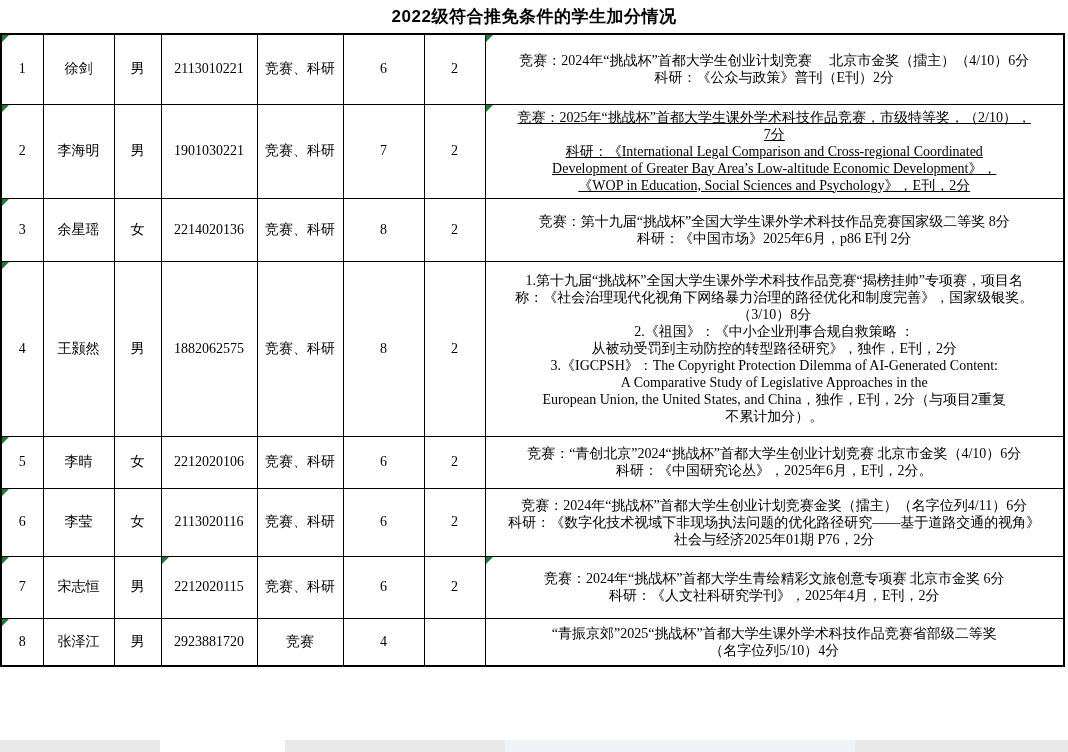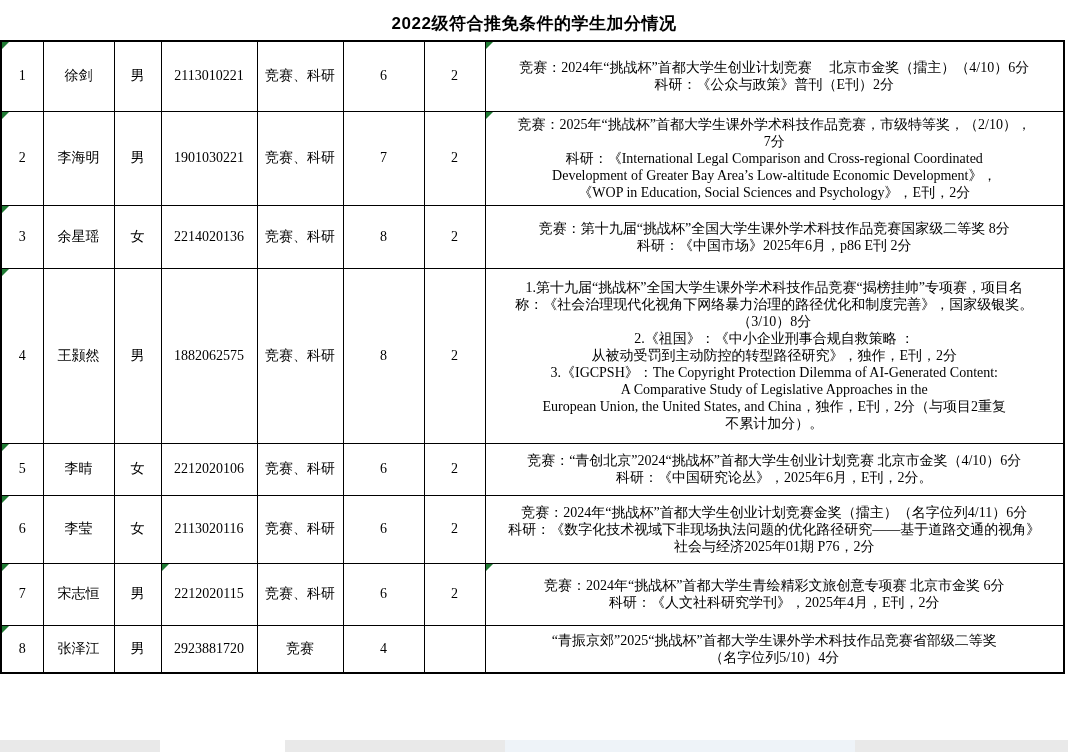--- a/index.html
+++ b/index.html
@@ -3,21 +3,21 @@
 <meta charset="utf-8">
 <style>
   html,body{margin:0;padding:0;background:#fff;}
   body{
     width:1068px;height:752px;overflow:hidden;position:relative;
     font-family:"Liberation Serif","DejaVu Serif",serif;color:#000;
   }
   .title{
     width:1068px;height:33px;display:flex;align-items:center;justify-content:center;
     font-family:"Liberation Sans","DejaVu Sans",sans-serif;
-    font-weight:bold;font-size:17px;letter-spacing:.5px;margin-top:7px;
+    font-weight:bold;font-size:17px;letter-spacing:.5px;
   }
   table.sheet{
     border-collapse:collapse;table-layout:fixed;width:1063px;
     border:2px solid #000;
   }
   table.sheet td,table.sheet th{
     border:1px solid #000;padding:0;vertical-align:middle;
     font-size:14px;text-align:center;overflow:hidden;position:relative;
   }
   th.hdr{
@@ -74,21 +74,21 @@
   </tr>
 
   <tr style="height:94px">
     <td><span class="tri"></span><span>2</span></td>
     <td>李海明</td>
     <td>男</td>
     <td>1901030221</td>
     <td>竞赛、科研</td>
     <td>7</td>
     <td>2</td>
-    <td class="details"><span class="tri"></span><span style="white-space: pre-wrap;">竞赛：2025年“挑战杯”首都大学生课外学术科技作品竞赛，市级特等奖，（2/10），
+    <td class="details"><span class="tri"></span><span style="white-space: pre-wrap; text-decoration: underline;">竞赛：2025年“挑战杯”首都大学生课外学术科技作品竞赛，市级特等奖，（2/10），
 7分
 科研：《International Legal Comparison and Cross-regional Coordinated
 Development of Greater Bay Area’s Low-altitude Economic Development》，
 《WOP in Education, Social Sciences and Psychology》，E刊，2分</span></td>
   </tr>
 
   <tr style="height:63px">
     <td><span class="tri"></span><span>3</span></td>
     <td>余星瑶</td>
     <td>女</td>

